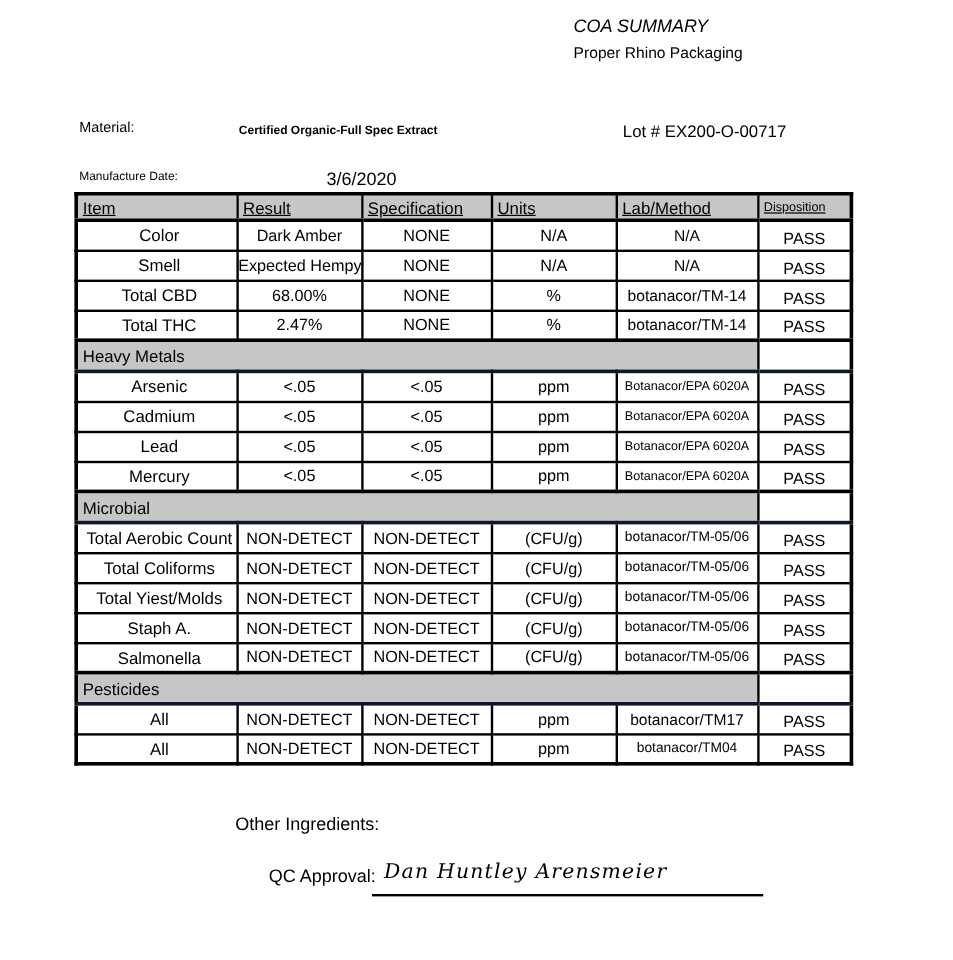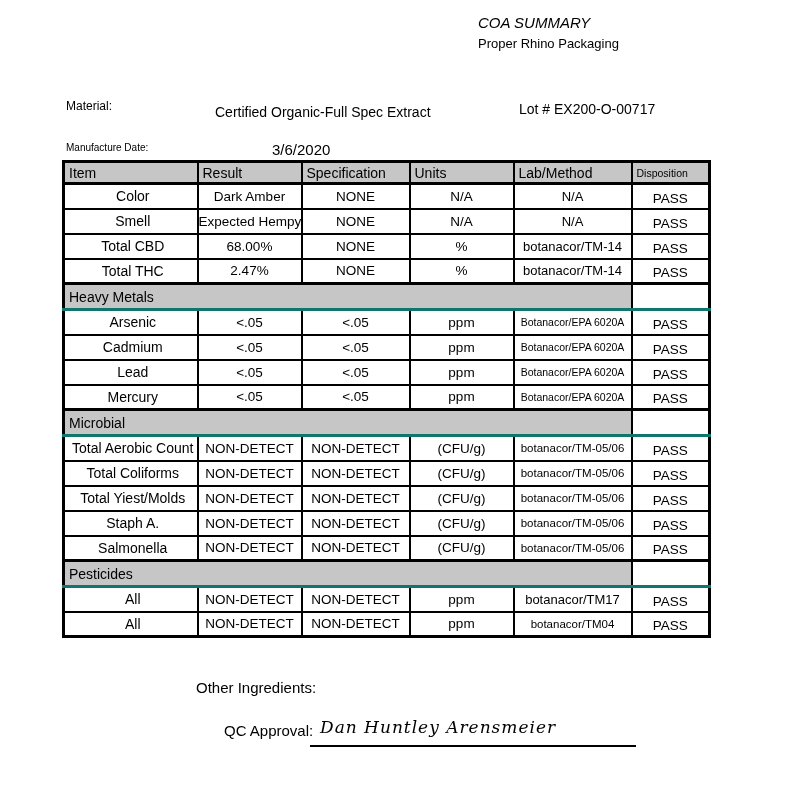--- a/index.html
+++ b/index.html
@@ -13,21 +13,21 @@
     overflow: hidden;
   }
   .abs { position: absolute; white-space: nowrap; }
 
   
   .doc-title { left: 478px; top: 14px; font-size: 15px; font-style: italic; }
   .doc-subtitle { left: 478px; top: 36px; font-size: 13px; }
 
   
   .material-label { left: 66px; top: 99px; font-size: 12px; }
-  .material-value { left: 215px; top: 104px; font-size: 14px; font-weight: normal; }
+  .material-value { left: 199px; top: 104px; font-size: 10px; font-weight: bold; }
   .lot-number { left: 519px; top: 101px; font-size: 14px; }
   .mfg-label { left: 66px; top: 142px; font-size: 10px; }
   .mfg-value { left: 272px; top: 141px; font-size: 15px; }
 
   
   .coa-table-wrap { position: absolute; left: 62px; top: 160px; }
   table.coa {
     border-collapse: collapse;
     table-layout: fixed;
     width: 646px;
@@ -40,35 +40,36 @@
     font-weight: normal;
   }
   table.coa { border: 3px solid #000; }
   tr.hdr th {
     background: #c6c6c6;
     height: 22px;
     text-align: left;
     padding-left: 4px;
     font-size: 14px;
     border-bottom: 3px solid #000;
+    text-decoration: underline;
   }
   tr.hdr th.disp-h { font-size: 10.5px; }
   tr.datarow td { height: 25px; }
   td.item-cell { text-align: center; padding-left: 4px; font-size: 14px; }
   td.c { text-align: center; }
   td.result-cell, td.spec-cell { font-size: 13.5px; }
   td.units-cell { font-size: 13.5px; }
   td.lab-cell { font-size: 13px; }
   td.lab-cell.lab-sm { font-size: 11.5px; }
   td.lab-cell.lab-xs { font-size: 10.5px; }
   td.disp-cell { font-size: 13.5px; padding-top: 4px; }
   tr.section td {
     height: 26px;
     border-top: 3px solid #000;
-    border-bottom: 3px solid #0f766e;
+    border-bottom: 3px solid #0f172a;
   }
   td.sec-label {
     background: #c6c6c6;
     text-align: left;
     padding-left: 4px;
     font-size: 14px;
   }
   td.sec-empty { background: #ffffff; }
 
   

